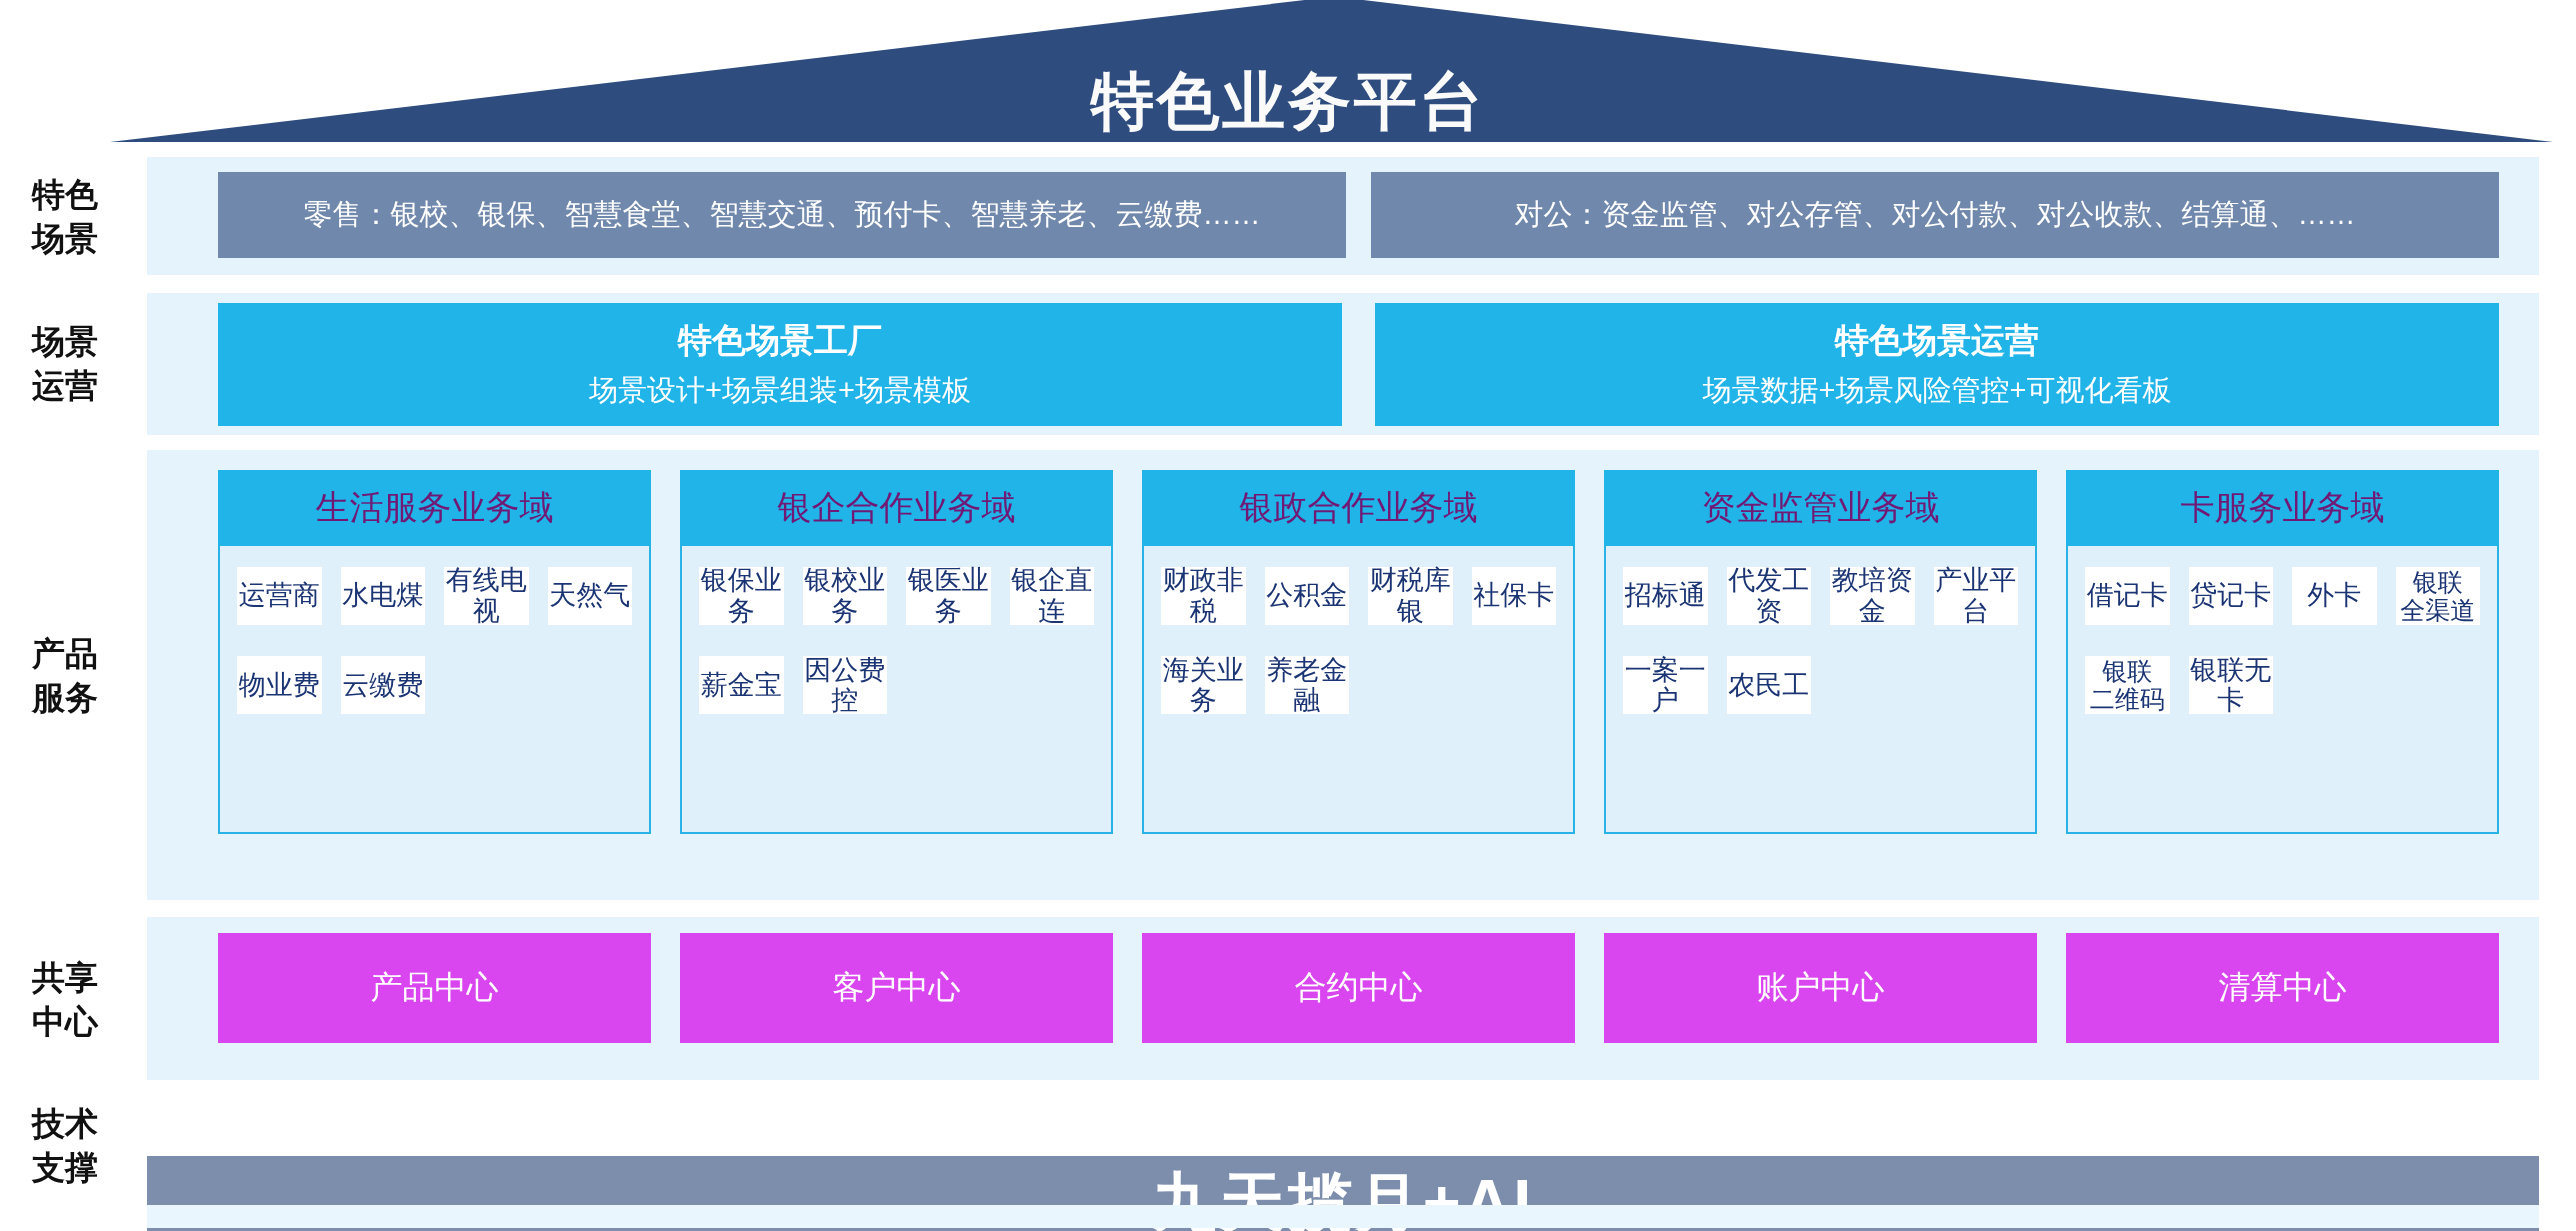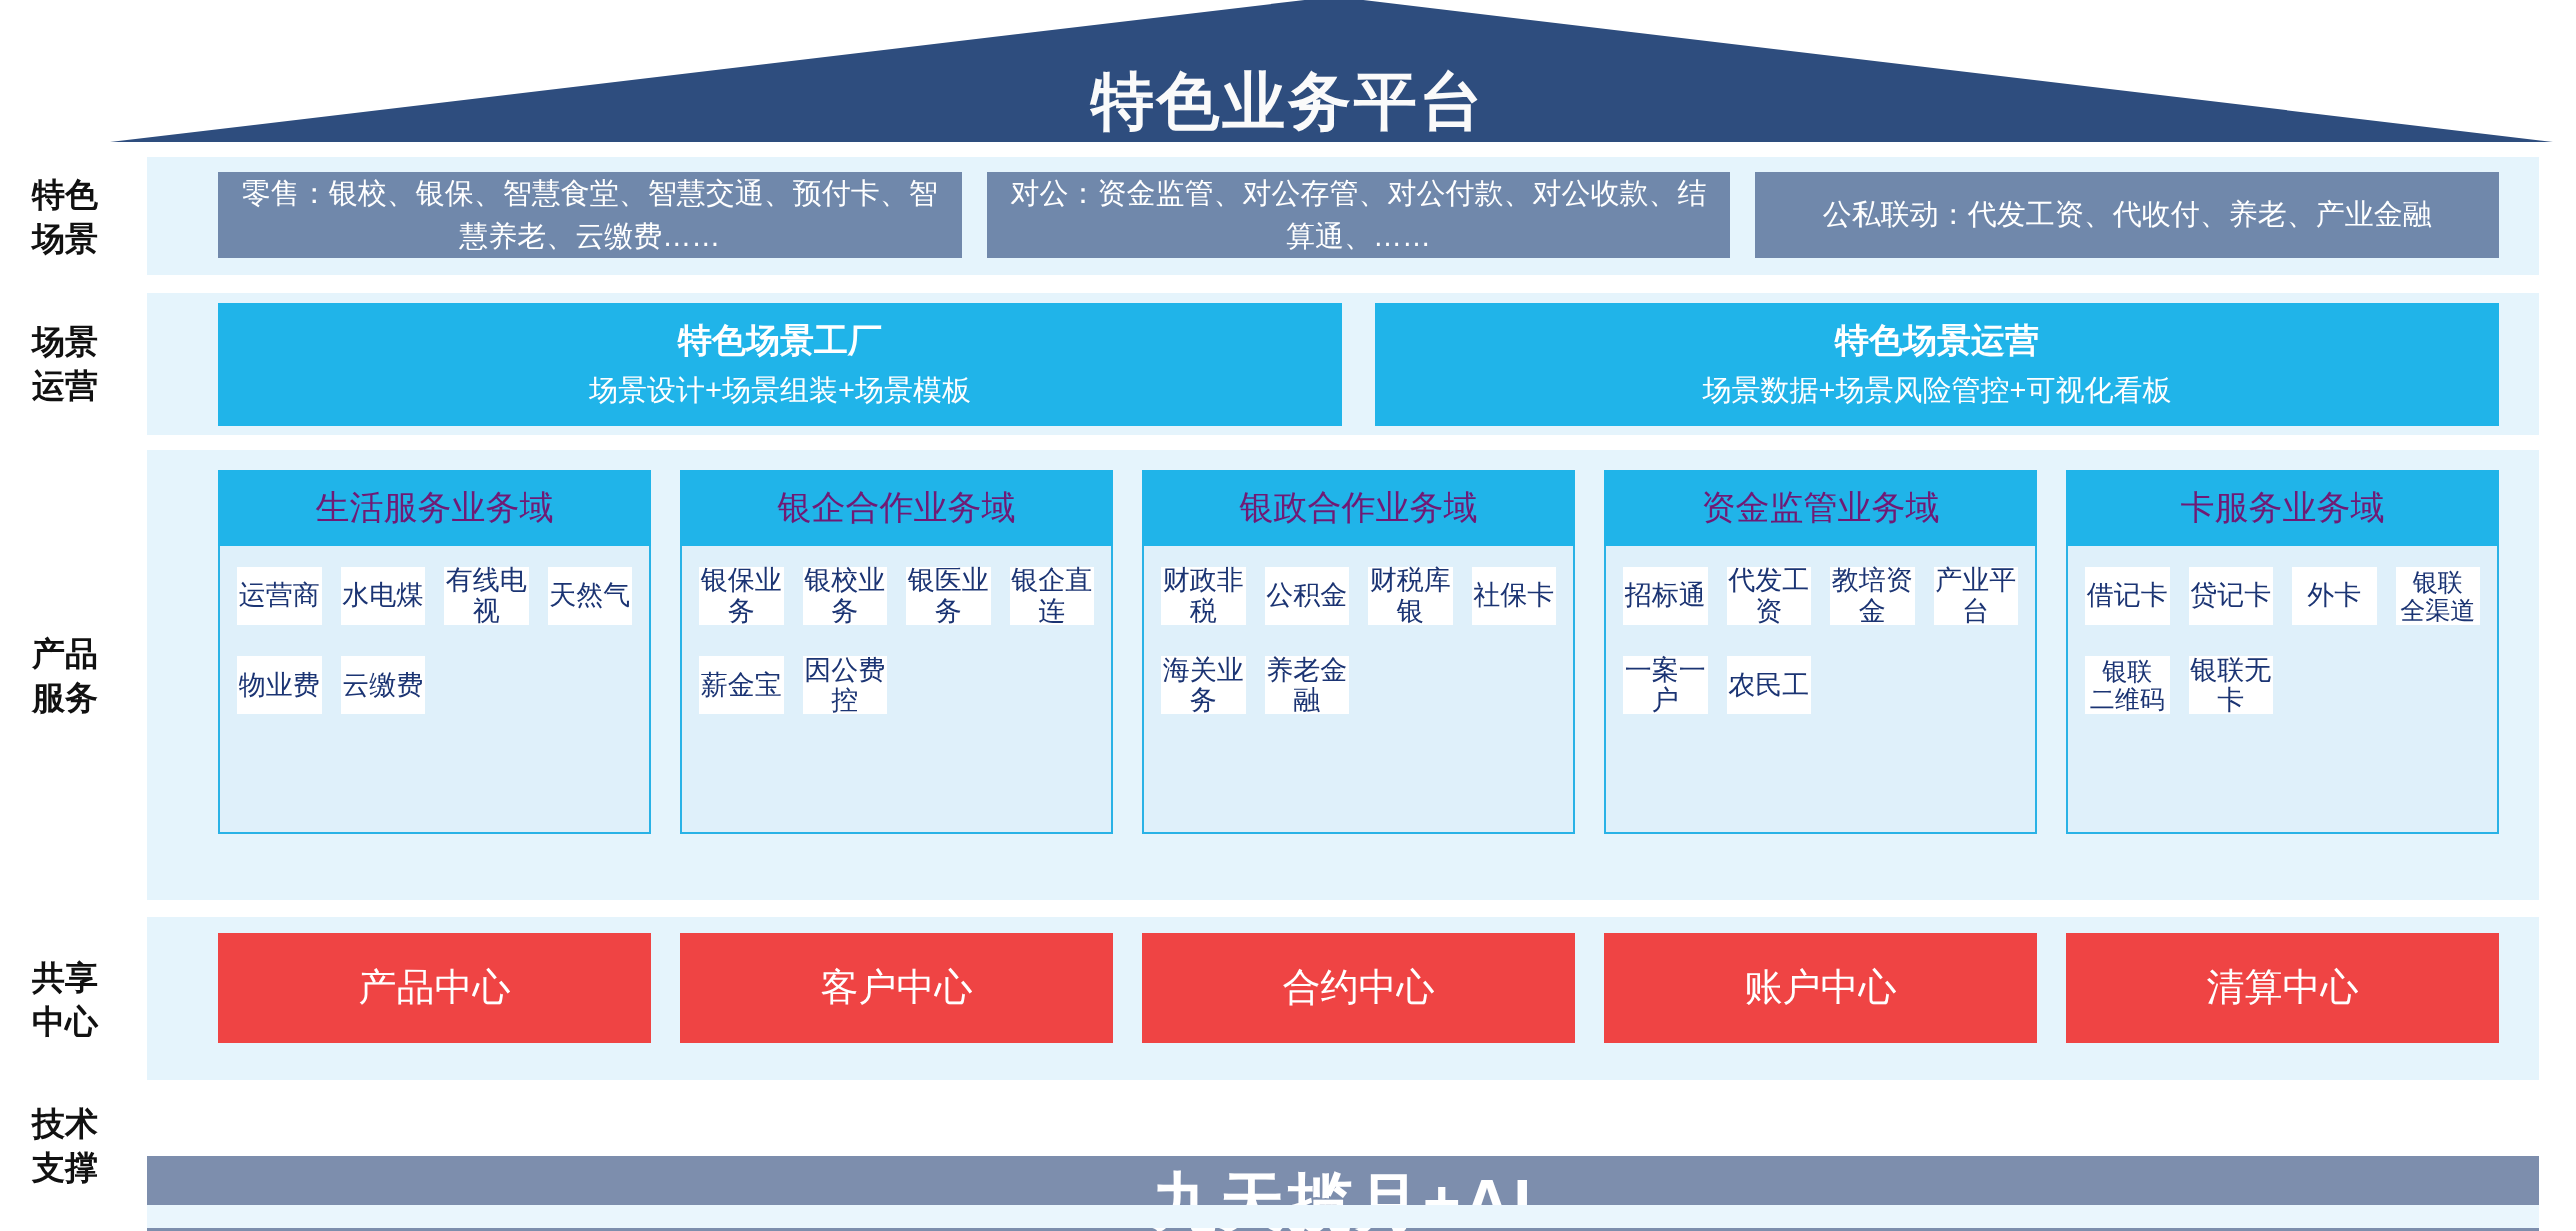--- a/index.html
+++ b/index.html
@@ -155,23 +155,23 @@
   .band.centers {
     top: 917px; height: 163px;
     display: flex;
     gap: 29px;
     padding: 15.7px 40px 0 71px;
     align-items: flex-start;
   }
   .center-box {
     flex: 1;
     height: 110px;
-    background: #ef4444;
+    background: #d946ef;
     color: #ffffff;
-    font-size: 38px;
+    font-size: 32px;
     display: flex;
     align-items: center;
     justify-content: center;
     text-align: center;
   }
 
   
   .techbar {
     position: absolute;
     left: 147px; top: 1156px;
@@ -207,21 +207,20 @@
   <div class="side-label l3">产品
 服务</div>
   <div class="side-label l4">共享
 中心</div>
   <div class="side-label l5">技术
 支撑</div>
 
   <div class="band scenes">
     <div class="scene-box">零售：银校、银保、智慧食堂、智慧交通、预付卡、智慧养老、云缴费……</div>
     <div class="scene-box">对公：资金监管、对公存管、对公付款、对公收款、结算通、……</div>
-    <div class="scene-box">公私联动：代发工资、代收付、养老、产业金融</div>
   </div>
 
   <div class="band operations">
     <div class="op-box">
       <div class="op-title">特色场景工厂</div>
       <div class="op-subtitle">场景设计+场景组装+场景模板</div>
     </div>
     <div class="op-box">
       <div class="op-title">特色场景运营</div>
       <div class="op-subtitle">场景数据+场景风险管控+可视化看板</div>

